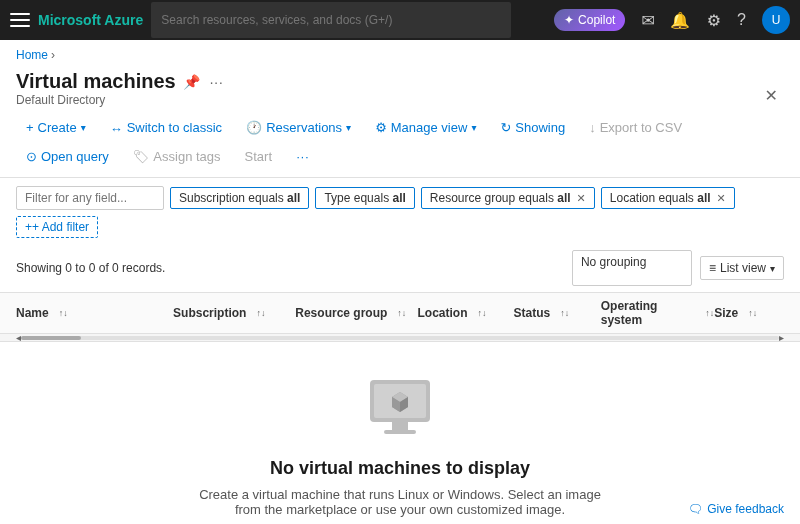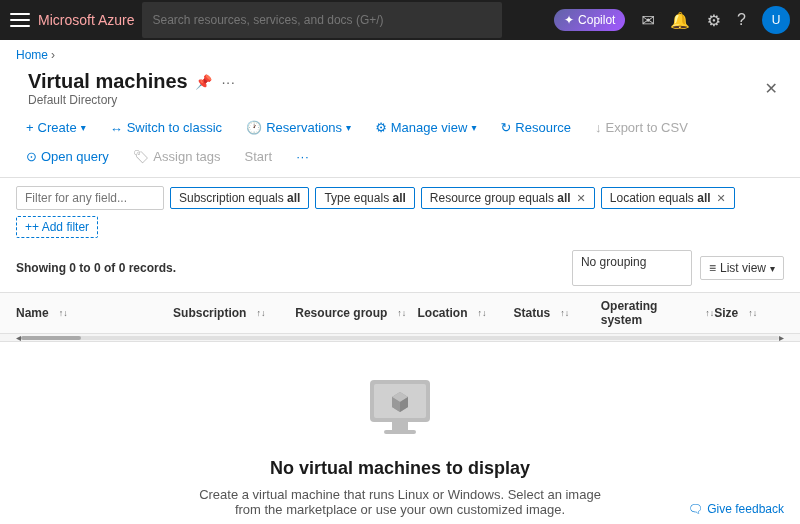--- a/index.html
+++ b/index.html
@@ -13,21 +13,21 @@
       align-items: center;
       padding: 0 10px;
       gap: 8px;
       color: #fff;
     }
     .topbar-hamburger {
       width: 20px; height: 14px; display: flex; flex-direction: column; justify-content: space-between; cursor: pointer;
     }
     .topbar-hamburger span { display: block; height: 2px; background: #fff; border-radius: 1px; }
     .topbar-logo {
-      color: #fca5a5; font-size: 14px; font-weight: 400; white-space: nowrap;
+      color: #14b8a6; font-size: 14px; font-weight: 700; white-space: nowrap;
     }
     .topbar-search {
       flex: 1; max-width: 360px; background: #333; border: none; border-radius: 2px;
       height: 36px; padding: 0 10px; color: #ccc; font-size: 12px; outline: none;
     }
     .topbar-right { margin-left: auto; display: flex; align-items: center; gap: 16px; }
     .topbar-icon { color: #ccc; font-size: 16px; cursor: pointer; }
     .copilot-btn {
       background: linear-gradient(135deg, #6264a7, #a259ff);
       border: none; border-radius: 12px; padding: 4px 10px;
@@ -39,21 +39,21 @@
     .breadcrumb {
       padding: 8px 16px 4px;
       font-size: 12px; color: #0078d4; display: flex; align-items: center; gap: 3px;
     }
     .breadcrumb-sep { color: #666; }
     .breadcrumb a { color: #0078d4; text-decoration: none; }
 
     
     .page-header {
       padding: 4px 16px 8px;
-      display: flex; align-items: center; justify-content: space-between; margin-left: 12px;
+      display: flex; align-items: flex-end; justify-content: space-between;
     }
     .page-title-area { display: flex; align-items: center; gap: 8px; }
     .page-title { font-size: 20px; font-weight: 600; color: #1a1a1a; }
     .page-close { font-size: 16px; color: #666; cursor: pointer; padding: 2px 6px; }
 
     
     .toolbar {
       padding: 0 16px 8px;
       display: flex; align-items: center; gap: 4px; flex-wrap: wrap;
       border-bottom: 1px solid #e0e0e0;
@@ -87,21 +87,21 @@
       border: 1px dashed #0078d4; border-radius: 2px;
       padding: 3px 8px; font-size: 12px; color: #0078d4; background: #fff;
       cursor: pointer;
     }
 
     
     .records-bar {
       padding: 4px 16px 6px;
       display: flex; align-items: center; justify-content: space-between;
     }
-    .records-count { font-size: 12px; color: #333; font-weight: bold; }
+    .records-count { font-size: 12px; color: #333; }
     .records-right { display: flex; align-items: center; gap: 8px; }
     .grouping-select {
       border: 1px solid #ccc; border-radius: 2px; padding: 4px 24px 16px 8px;
       font-size: 12px; background: #fff; color: #333; appearance: none;
       cursor: pointer; min-width: 120px;
     }
     .view-btn {
       border: 1px solid #ccc; border-radius: 2px; padding: 4px 8px;
       font-size: 12px; background: #fff; color: #333; cursor: pointer;
       display: flex; align-items: center; gap: 4px;
@@ -218,21 +218,21 @@
     <span>Reservations</span>
     <span class="dropdown-arrow">▾</span>
   </button>
   <button class="toolbar-btn">
     <span>⚙</span>
     <span>Manage view</span>
     <span class="dropdown-arrow">▾</span>
   </button>
   <button class="toolbar-btn">
     <span>↻</span>
-    <span>Resource</span>
+    <span>Showing</span>
   </button>
   <button class="toolbar-btn disabled">
     <span>↓</span>
     <span>Export to CSV</span>
   </button>
   <button class="toolbar-btn">
     <span>⊙</span>
     <span>Open query</span>
   </button>
   <button class="toolbar-btn disabled">

